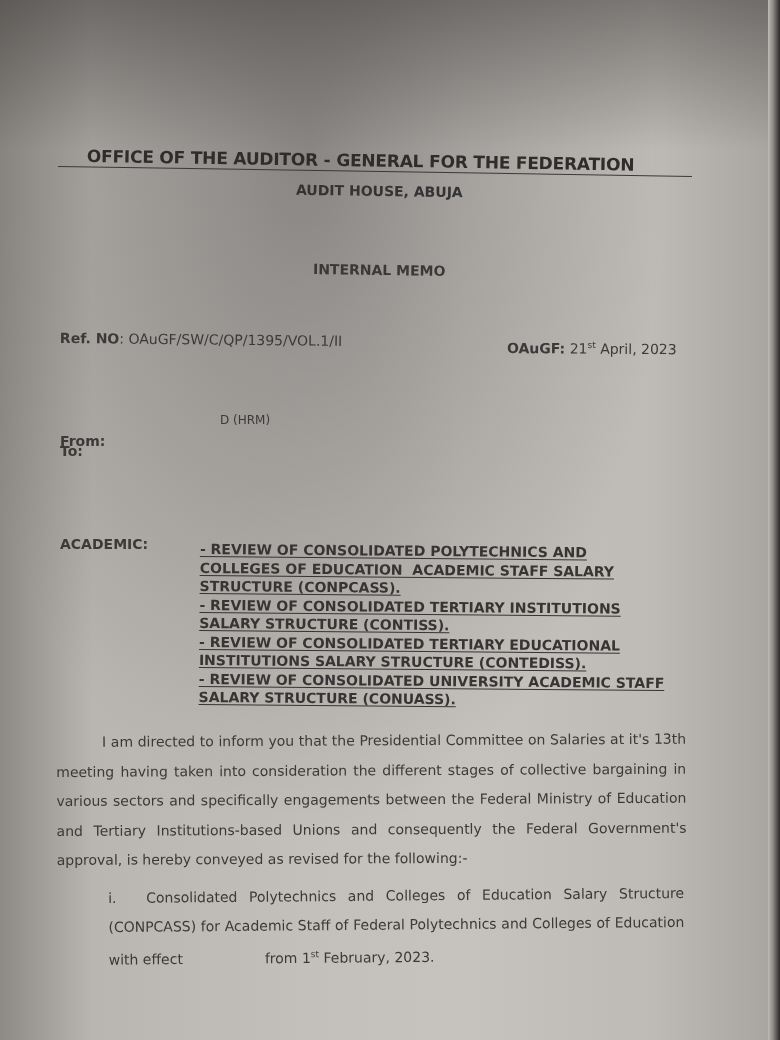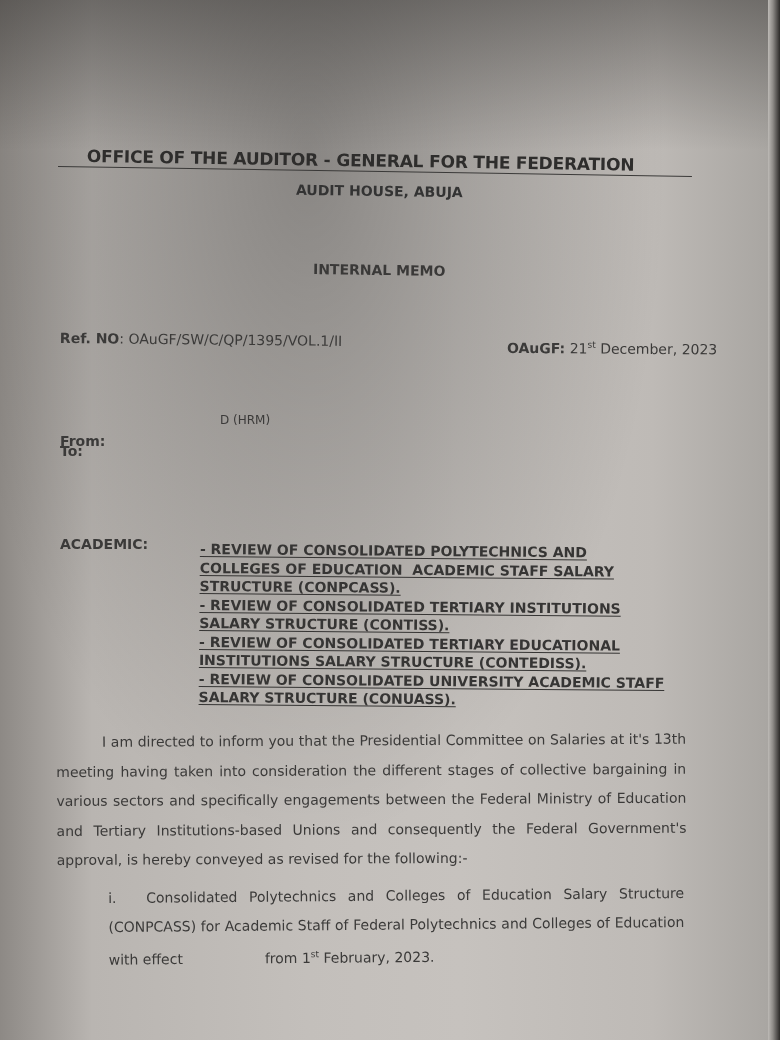--- a/index.html
+++ b/index.html
@@ -67,21 +67,21 @@
   <div class="abs title">OFFICE OF THE AUDITOR - GENERAL FOR THE FEDERATION</div>
   <div class="abs title-rule"></div>
   <div class="abs address">AUDIT HOUSE, ABUJA</div>
   <div class="abs memo">INTERNAL MEMO</div>
 
   <div class="abs ref">
     <span class="lbl">Ref. NO</span><span>: OAuGF/SW/C/QP/1395/VOL.1/II</span>
   </div>
   <div class="abs date">
     <span class="lbl">OAuGF:</span>
-    <span>21</span><sup>st</sup><span> December, 2023</span>
+    <span>21</span><sup>st</sup><span> April, 2023</span>
   </div>
 
   <div class="abs from-lbl">From:</div>
   <div class="abs from-val">D (HRM)</div>
   <div class="abs to-lbl">To:</div>
 
   <div class="abs subj-lbl">ACADEMIC:</div>
   <div class="abs subj">
     <div>- REVIEW OF CONSOLIDATED POLYTECHNICS AND</div>
     <div style="white-space:pre">COLLEGES OF EDUCATION  ACADEMIC STAFF SALARY</div>

